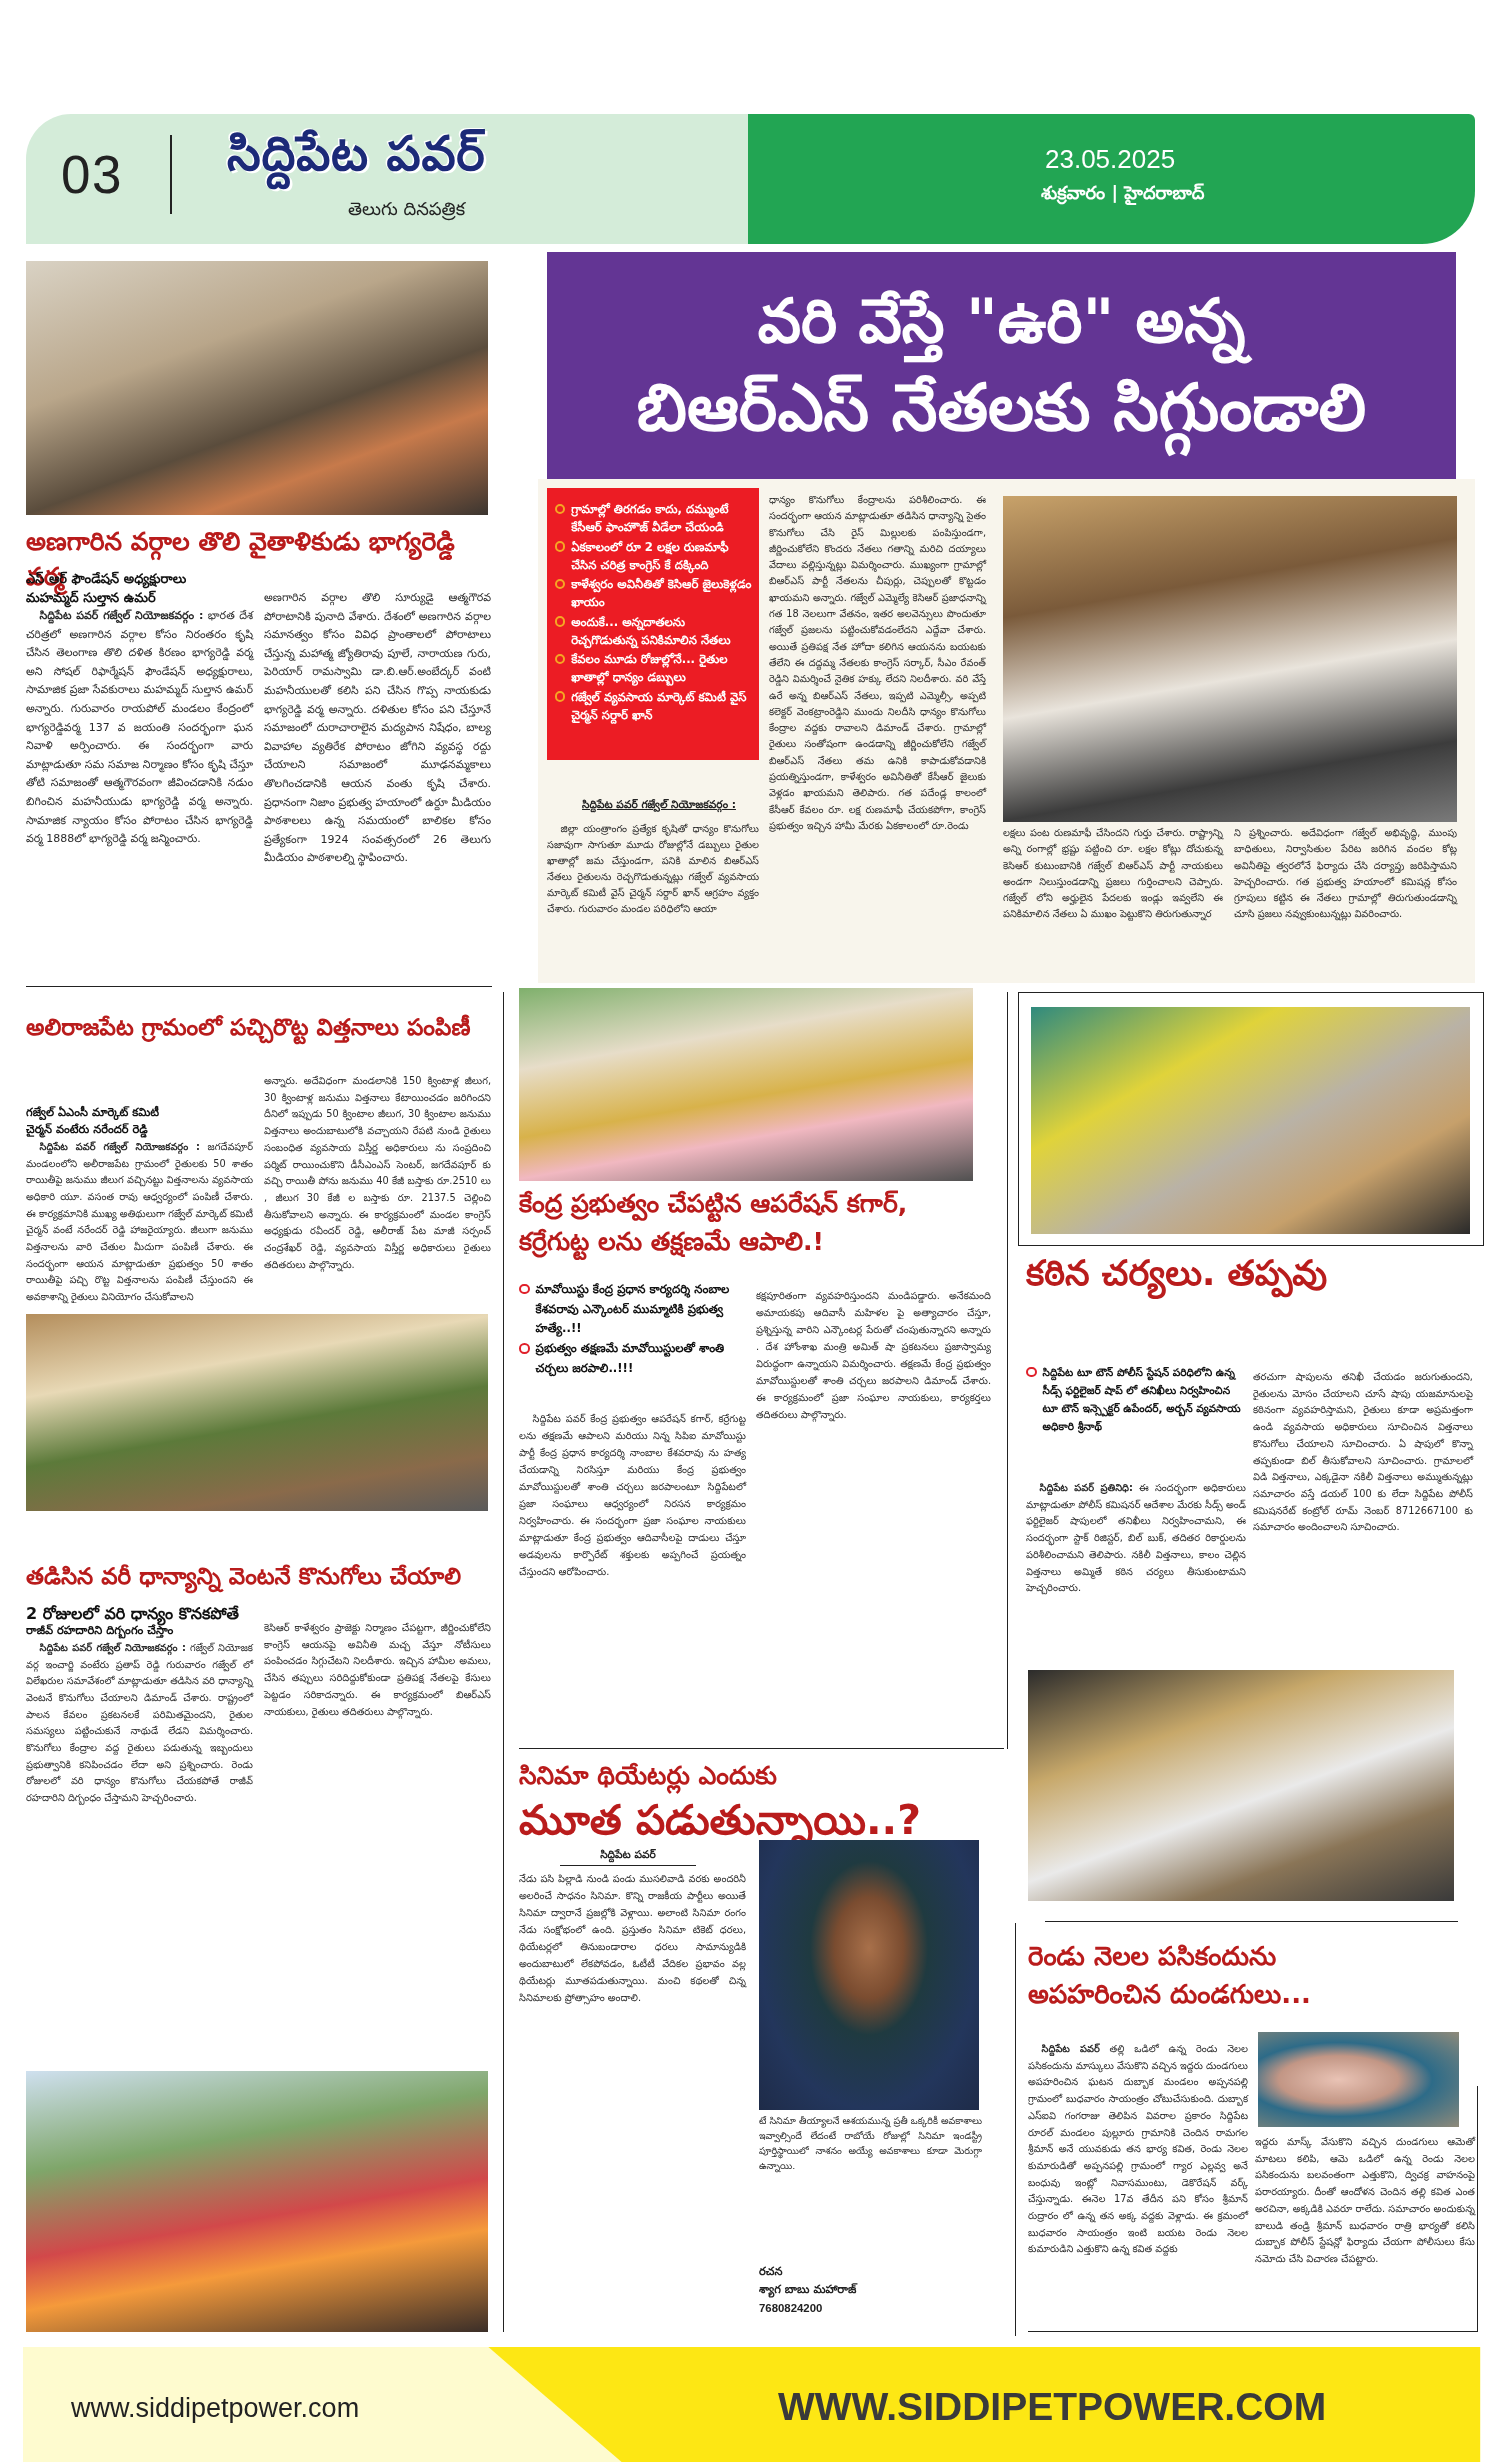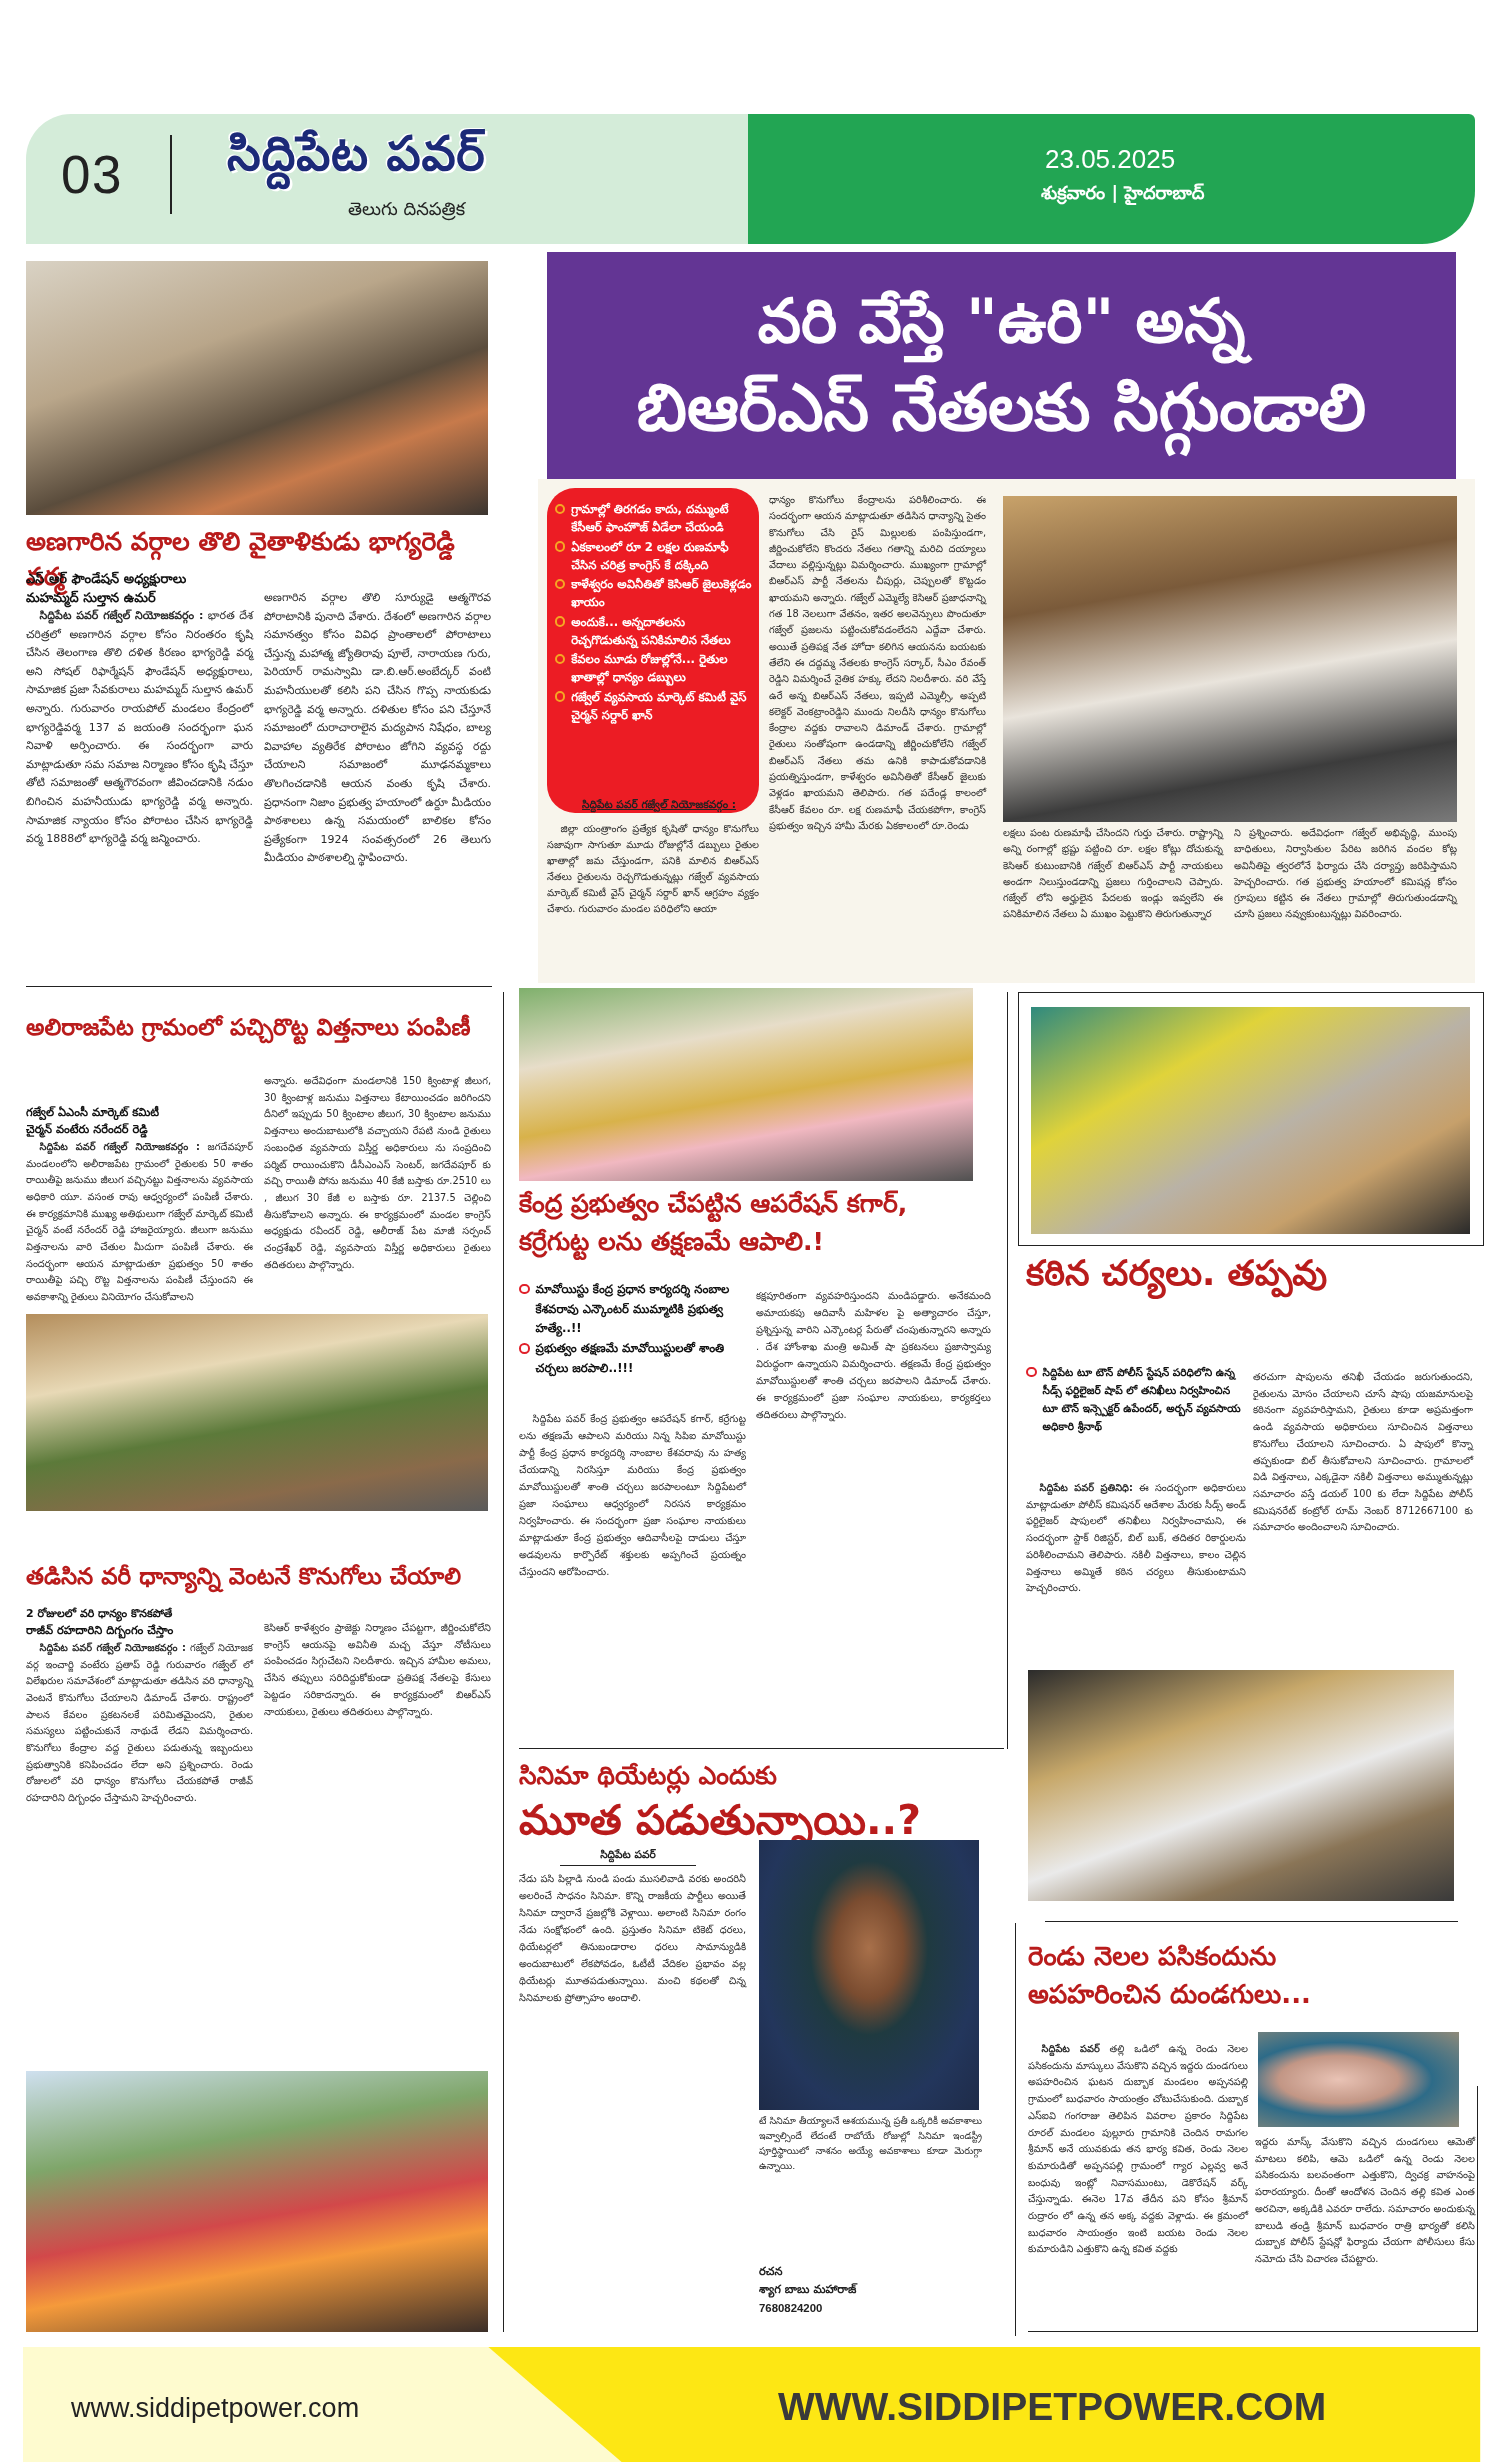--- a/index.html
+++ b/index.html
@@ -12,21 +12,21 @@
   .mast-divider { left: 170px; top: 135px; width: 1.5px; height: 79px; background: #222; }
   .paper-name { left: 227px; top: 125px; font-size: 48px; font-weight: bold; color: #1c2a78; text-shadow: 2.3px 2.3px 0 #fff, -1.5px -1.5px 0 #fff; letter-spacing: 0.8px; }
   .paper-sub { left: 348px; top: 198px; font-size: 18px; color: #222; }
   .mast-date { left: 1045px; top: 144px; font-size: 26px; color: #fff; font-family: "Liberation Sans", sans-serif; }
   .mast-day { left: 1041px; top: 182px; font-size: 18px; color: #fff; font-weight: bold; }
   
   .banner { left: 547px; top: 252px; width: 909px; height: 227px; background: #633594; display: flex; flex-direction: column; align-items: center; justify-content: center; color: #fff; font-weight: bold; text-align: center; }
   .banner .l1 { font-size: 61px; line-height: 83px; }
   .banner .l2 { font-size: 65px; line-height: 91px; }
   .cream { background: #f8f5ec; }
-  .redbox { left: 547px; top: 488px; width: 212px; height: 325px; background: #ec1c24; padding: 12px 7.6px; border-radius: 28px; }
+  .redbox { left: 547px; top: 488px; width: 212px; height: 272px; background: #ec1c24; padding: 12px 7.6px; }
   .redbox .bullet { display: flex; gap: 6px; color: #fff; font-weight: bold; font-size: 11.7px; line-height: 18px; margin-bottom: 1.5px; }
   .ring { flex: 0 0 auto; width: 10.6px; height: 10.6px; border: 2.3px solid #f5a623; border-radius: 50%; margin-top: 3.8px; }
   .ring.red { border-color: #e0202a; }
   .photo { background: linear-gradient(135deg,#8a7e6a,#c4b59a 40%,#6d6453 70%,#a89578); }
   .ph-people { background: linear-gradient(160deg,#d9d2c4 0%,#b9a68a 35%,#5a4c3c 60%,#c77a4b 75%,#3b3530 100%); }
   .ph-green { background: linear-gradient(170deg,#7fb06c 0%,#e7ddc9 30%,#d8b24a 55%,#f1b8c1 70%,#505050 100%); }
   .ph-shop { background: linear-gradient(150deg,#2f8a7e 0%,#e0d33a 30%,#b9b2a6 55%,#c6a06b 75%,#2a2a2a 100%); }
   .ph-rice { background: linear-gradient(170deg,#c8a26a 0%,#7a5a3a 30%,#e9e4dc 55%,#3c3c3c 80%,#7a7a7a 100%); }
   .ph-field { background: linear-gradient(170deg,#cfe0ef 0%,#7fa66a 30%,#d2484a 55%,#f59a3b 70%,#3b2e28 100%); }
   .ph-man { background: radial-gradient(ellipse at 50% 40%,#a8704a 0%,#7a4c30 22%,#1f3a40 38%,#23365c 70%,#1e2b48 100%); }
@@ -78,21 +78,21 @@
   <div class="body-text" style="font-size:9.8px;line-height:16.7px;text-indent:13.6px;">
     <span class="dateline">సిద్దిపేట పవర్ గజ్వేల్ నియోజకవర్గం :</span>
     <span>జగదేవపూర్ మండలంలోని అలీరాజపేట గ్రామంలో రైతులకు 50 శాతం రాయితీపై జనుము జీలుగ వచ్చినట్టు విత్తనాలను వ్యవసాయ అధికారి యూ. వసంత రావు ఆధ్వర్యంలో పంపిణీ చేశారు. ఈ కార్యక్రమానికి ముఖ్య అతిథులుగా గజ్వేల్ మార్కెట్ కమిటీ చైర్మన్ వంటే నరేందర్ రెడ్డి హాజరైయ్యారు. జీలుగా జనుము విత్తనాలను వారి చేతుల మీదుగా పంపిణీ చేశారు. ఈ సందర్భంగా ఆయన మాట్లాడుతూ ప్రభుత్వం 50 శాతం రాయితీపై పచ్చి రొట్ట విత్తనాలను పంపిణీ చేస్తుందని ఈ అవకాశాన్ని రైతులు వినియోగం చేసుకోవాలని</span>
   </div>
 </div>
 <div class="abs body-text" style="left:264px;top:1073px;width:227px;font-size:9.8px;line-height:16.7px;">అన్నారు. అదేవిధంగా మండలానికి 150 క్వింటాళ్ల జీలుగ, 30 క్వింటాళ్ల జనుము విత్తనాలు కేటాయించడం జరిగిందని దీనిలో ఇప్పుడు 50 క్వింటాల జీలుగ, 30 క్వింటాల జనుము విత్తనాలు అందుబాటులోకి వచ్చాయని రేపటి నుండి రైతులు సంబంధిత వ్యవసాయ విస్తీర్ణ అధికారులు ను సంప్రదించి పర్మిట్ రాయించుకొని డీసీఎంఎస్ సెంటర్, జగదేవపూర్ కు వచ్చి రాయితీ పోను జనుము 40 కేజీ బస్తాకు రూ.2510 లు , జీలుగ 30 కేజీ ల బస్తాకు రూ. 2137.5 చెల్లించి తీసుకోవాలని అన్నారు. ఈ కార్యక్రమంలో మండల కాంగ్రెస్ అధ్యక్షుడు రవీందర్ రెడ్డి, ఆలీరాజ్ పేట మాజీ సర్పంచ్ చంద్రశేఖర్ రెడ్డి, వ్యవసాయ విస్తీర్ణ అధికారులు రైతులు తదితరులు పాల్గొన్నారు.</div>
 <div class="abs photo ph-sacks" style="left:26px;top:1314px;width:462px;height:197px;"></div>
 
 <div class="abs headline" style="left:26px;top:1560px;width:469px;font-size:23px;line-height:33px;">తడిసిన వరీ ధాన్యాన్ని వెంటనే కొనుగోలు చేయాలి</div>
 <div class="abs" style="left:26px;top:1605px;width:227px;">
-  <div class="subhead" style="font-size:11px;line-height:17.4px;">2 రోజులలో వరి ధాన్యం కొనకపోతే</div>
+  <div class="subhead" style="font-size:16px;line-height:17.4px;">2 రోజులలో వరి ధాన్యం కొనకపోతే</div>
   <div class="subhead" style="font-size:11.4px;line-height:17.4px;">రాజీవ్ రహదారిని దిగ్బంగం చేస్తాం</div>
   <div class="body-text" style="font-size:9.8px;line-height:16.7px;text-indent:13.6px;">
     <span class="dateline">సిద్దిపేట పవర్ గజ్వేల్ నియోజకవర్గం :</span>
     <span>గజ్వేల్ నియోజక వర్గ ఇంచార్జి వంటేరు ప్రతాప్ రెడ్డి గురువారం గజ్వేల్ లో విలేఖరుల సమావేశంలో మాట్లాడుతూ తడిసిన వరి ధాన్యాన్ని వెంటనే కొనుగోలు చేయాలని డిమాండ్ చేశారు. రాష్ట్రంలో పాలన కేవలం ప్రకటనలకే పరిమితమైందని, రైతుల సమస్యలు పట్టించుకునే నాథుడే లేడని విమర్శించారు. కొనుగోలు కేంద్రాల వద్ద రైతులు పడుతున్న ఇబ్బందులు ప్రభుత్వానికి కనిపించడం లేదా అని ప్రశ్నించారు. రెండు రోజులలో వరి ధాన్యం కొనుగోలు చేయకపోతే రాజీవ్ రహదారిని దిగ్బంధం చేస్తామని హెచ్చరించారు.</span>
   </div>
 </div>
 <div class="abs body-text" style="left:264px;top:1620px;width:227px;font-size:9.8px;line-height:16.7px;">కెసిఆర్ కాళేశ్వరం ప్రాజెక్టు నిర్మాణం చేపట్టగా, జీర్ణించుకోలేని కాంగ్రెస్ ఆయనపై అవినీతి మచ్చ వేస్తూ నోటీసులు పంపించడం సిగ్గుచేటని నిలదీశారు. ఇచ్చిన హామీల అమలు, చేసిన తప్పులు సరిదిద్దుకోకుండా ప్రతిపక్ష నేతలపై కేసులు పెట్టడం సరికాదన్నారు. ఈ కార్యక్రమంలో బిఆర్ఎస్ నాయకులు, రైతులు తదితరులు పాల్గొన్నారు.</div>
 <div class="abs photo ph-field" style="left:26px;top:2071px;width:462px;height:261px;"></div>
 
 <div class="abs banner" style="">

